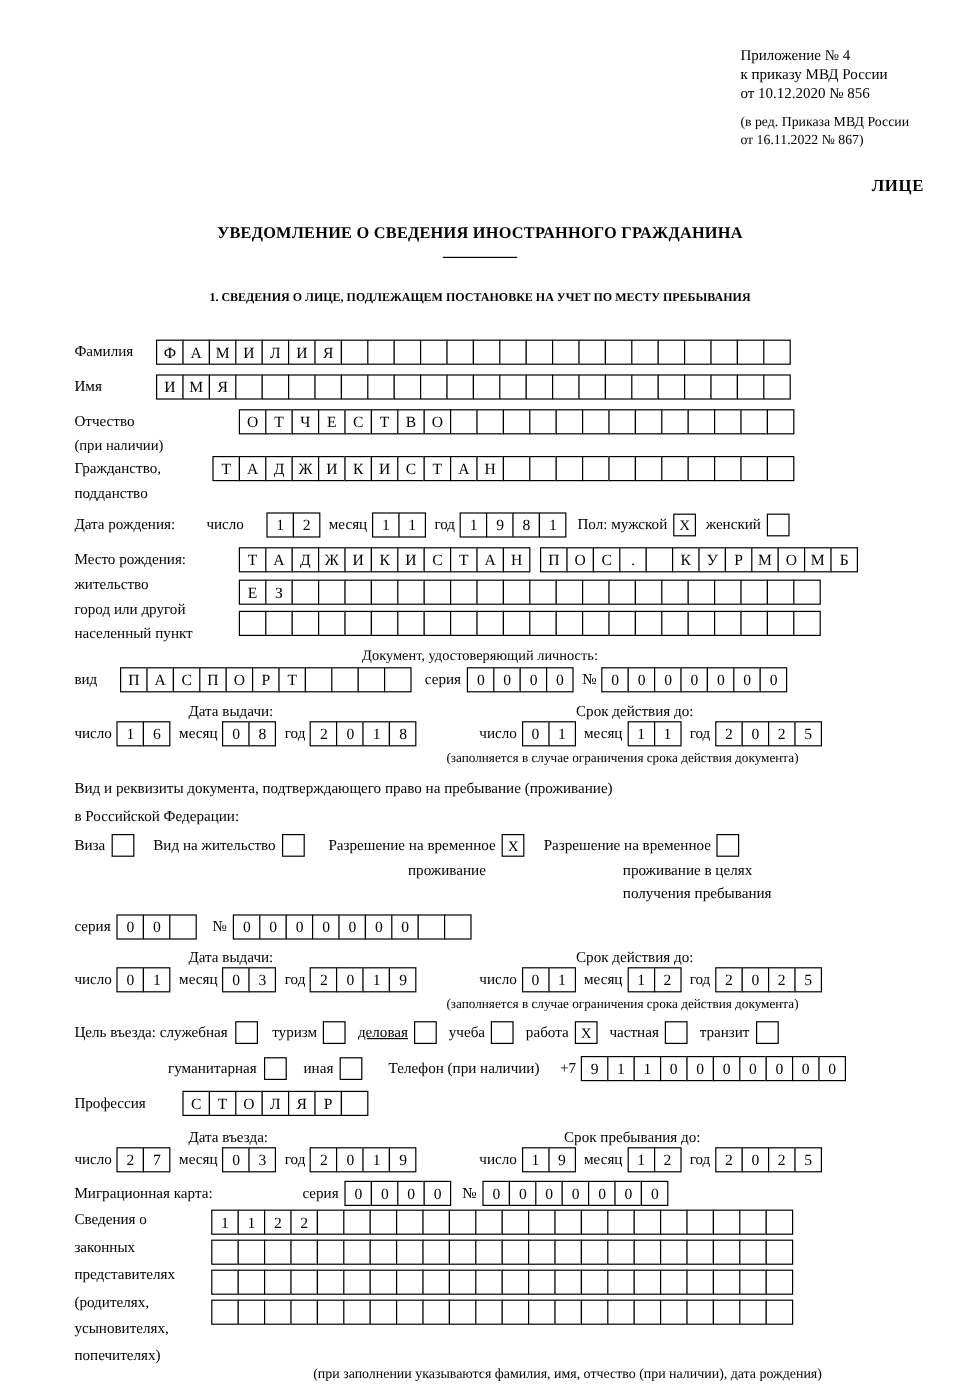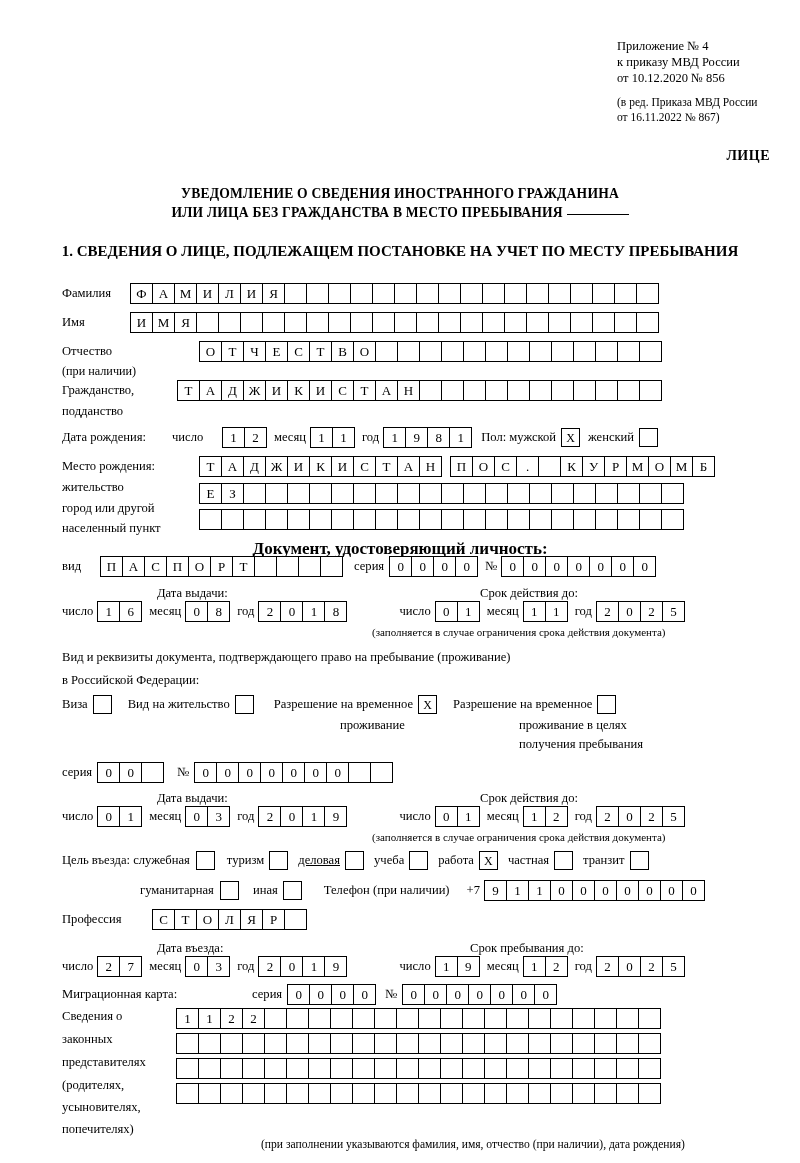--- a/index.html
+++ b/index.html
@@ -15,21 +15,21 @@
   .page { position: relative; width:800px; height:1163px; padding: 0; }
 
   
   .hdr { position:absolute; left:617px; top:38px; font-size:12.5px; line-height:16px; }
   .hdr .small { font-size:11.5px; line-height:15px; margin-top:9px;}
   .forma { position:absolute; right:30px; top:148px; font-weight:bold; font-size:14px; letter-spacing:.5px;}
 
   .title { position:absolute; left:0; top:184px; width:800px; text-align:center; font-weight:bold; font-size:13.6px; line-height:19px; letter-spacing:.2px;}
   .title .line2 .blank { display:inline-block; width:62px; border-bottom:1px solid #000; vertical-align:2px; }
 
-  .section1 { position:absolute; left:0; top:243px; width:800px; text-align:center; font-weight:bold; font-size:15px; }
+  .section1 { position:absolute; left:0; top:243px; width:800px; text-align:center; font-weight:bold; font-size:10px; }
 
   
   .row { position:absolute; display:flex; align-items:center; }
   .lbl { font-size:12.6px; white-space:nowrap; }
 
   
   .cells { display:flex; }
   .cell {
     width:23px; height:21px;
     border:1px solid #000;
@@ -57,21 +57,21 @@
     <div>к приказу МВД России</div>
     <div>от 10.12.2020 № 856</div>
     <div class="small">(в ред. Приказа МВД России</div>
     <div class="small" style="margin-top:0">от 16.11.2022 № 867)</div>
   </div>
 
   <div class="forma">ЛИЦЕ</div>
 
   <div class="title">
     <div>УВЕДОМЛЕНИЕ О СВЕДЕНИЯ ИНОСТРАННОГО ГРАЖДАНИНА</div>
-    <div class="line2"><span>ИЛИ ЛИЦА БЕЗ ГРАЖДАНСТВА В МЕСТО ПРЕБЫВАНИЯ</span> <span class="blank"></span></div>
+    <div class="line2"> <span class="blank"></span></div>
   </div>
 
   <div class="section1">1. СВЕДЕНИЯ О ЛИЦЕ, ПОДЛЕЖАЩЕМ ПОСТАНОВКЕ НА УЧЕТ ПО МЕСТУ ПРЕБЫВАНИЯ</div>
 
   <div class="row" style="left:62px; top:283px;">
     <span class="lbl" style="width:68px;">Фамилия</span>
     <span class="cells">
         <span class="cell">Ф</span>
         <span class="cell">А</span>
         <span class="cell">М</span>
@@ -291,21 +291,21 @@
         <span class="cell"></span>
         <span class="cell"></span>
         <span class="cell"></span>
         <span class="cell"></span>
         <span class="cell"></span>
         <span class="cell"></span>
       </span>
   </div>
   <div class="lbl" style="position:absolute; left:62px; top:521px;">населенный пункт</div>
 
-  <div style="position:absolute; left:0; top:539px; width:800px; text-align:center; font-weight:bold; font-size:17px;">Документ, удостоверяющий личность:</div>
+  <div style="position:absolute; left:0; top:539px; width:800px; text-align:center; font-weight:normal; font-size:12px;">Документ, удостоверяющий личность:</div>
 
   <div class="row" style="left:62px; top:556px;">
     <span class="lbl" style="width:38px;">вид</span>
     <span class="cells">
         <span class="cell">П</span>
         <span class="cell">А</span>
         <span class="cell">С</span>
         <span class="cell">П</span>
         <span class="cell">О</span>
         <span class="cell">Р</span>

